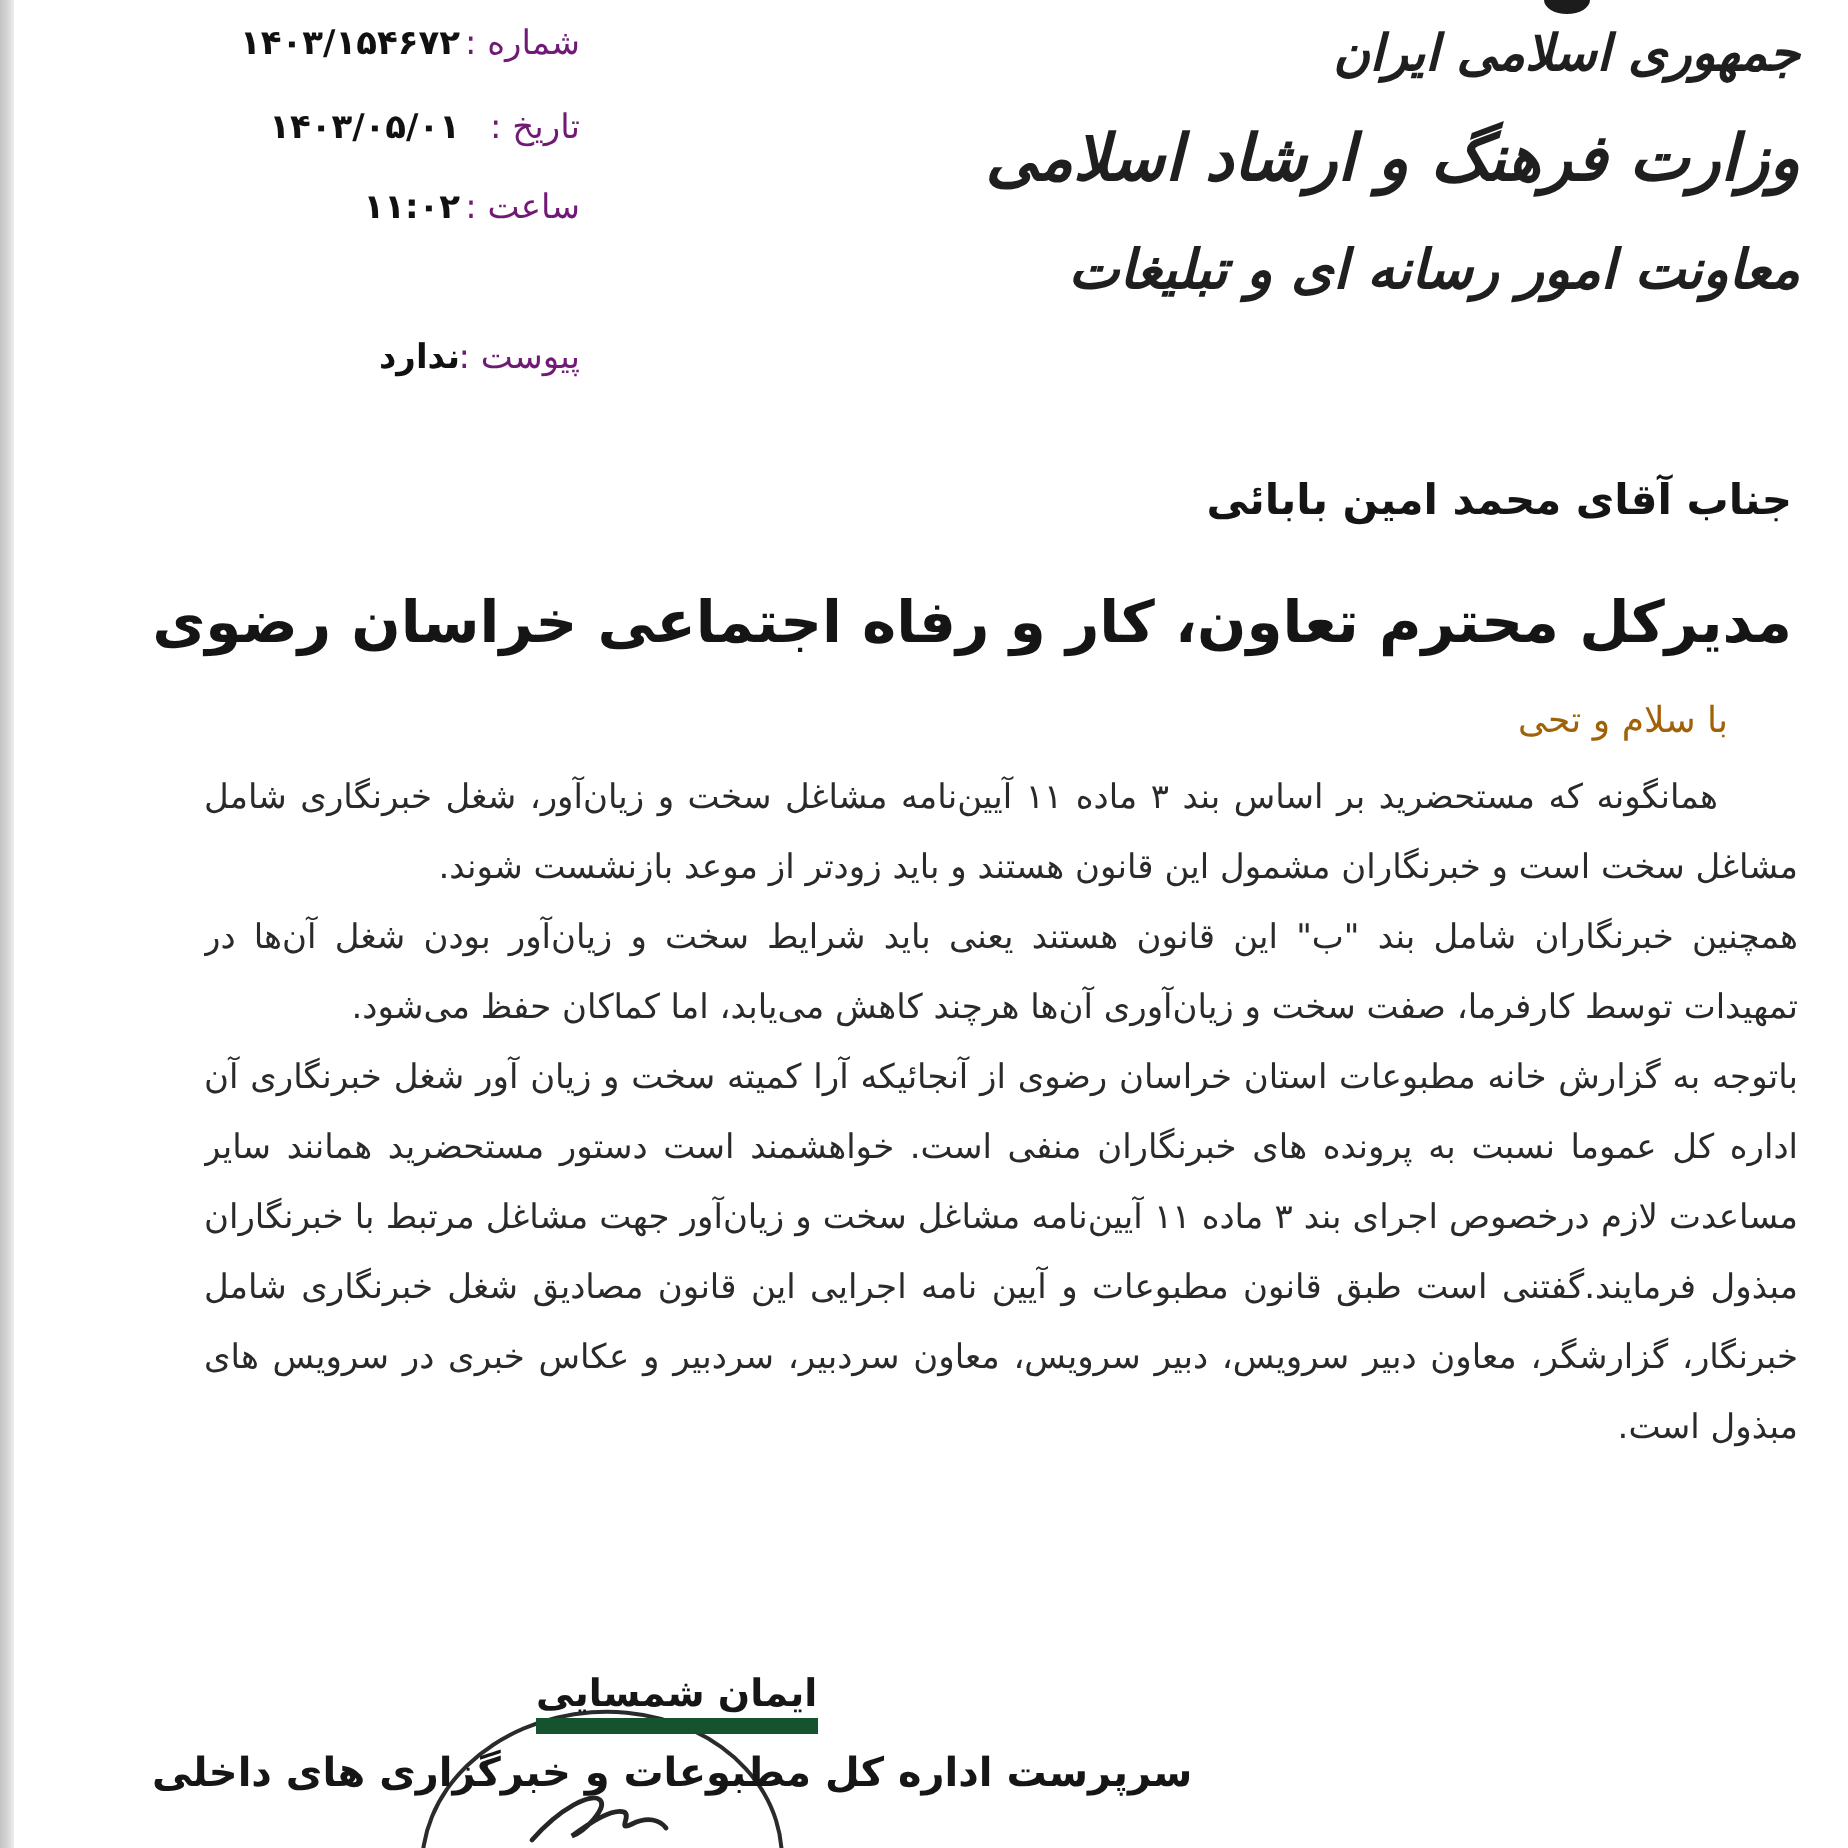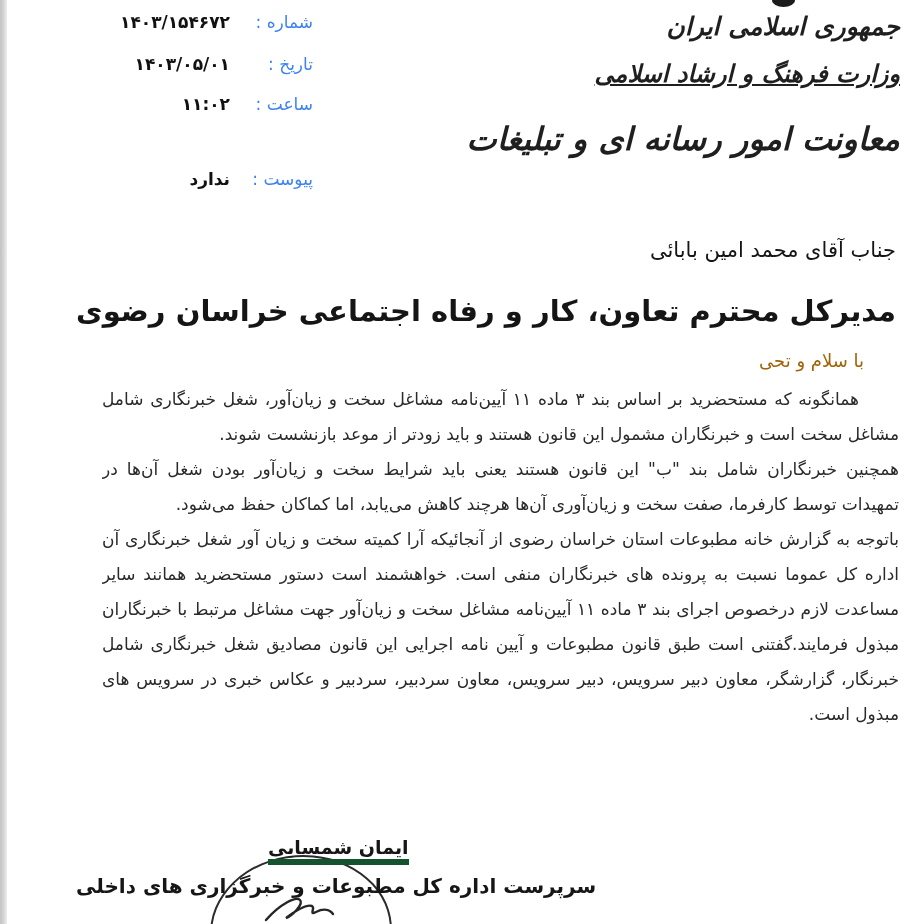--- a/index.html
+++ b/index.html
@@ -17,47 +17,47 @@
   }
   
   .emblem-frag{
     position:absolute;left:772px;top:-7px;width:23px;height:14px;
     background:#1c1c1c;border-radius:50%;
   }
   
   .letterhead{position:absolute;top:0;right:24px;width:320px;text-align:right;direction:rtl;}
   .lh-line{position:absolute;right:0;white-space:nowrap;font-style:italic;font-weight:bold;color:#1f1f1f;}
   .lh-1{top:12px;font-size:25px;}
-  .lh-2{top:60px;font-size:24px;text-decoration:underline;}
-  .lh-3{top:120px;font-size:32px;text-align:right;}
+  .lh-2{top:60px;font-size:32px;}
+  .lh-3{top:120px;font-size:27px;text-align:right;}
   
   .meta{position:absolute;left:0;top:0;width:924px;direction:rtl;}
-  .meta-label{position:absolute;right:611px;white-space:nowrap;font-size:17px;color:#3b82f6;}
+  .meta-label{position:absolute;right:634px;white-space:nowrap;font-size:17px;color:#701a75;}
   .meta-value{position:absolute;right:694px;white-space:nowrap;font-size:17px;font-weight:bold;color:#111;}
   .mr-0{top:12px;} .mr-1{top:54px;} .mr-2{top:94px;} .mr-3{top:134px;margin-top:35px;}
   
-  .recipient-name{position:absolute;right:28px;top:238px;font-size:21px;font-weight:normal;color:#151515;direction:rtl;white-space:nowrap;text-align:right;}
+  .recipient-name{position:absolute;right:28px;top:238px;font-size:21px;font-weight:bold;color:#151515;direction:rtl;white-space:nowrap;text-align:right;}
   .recipient-title{position:absolute;right:28px;top:294px;font-size:29px;font-weight:bold;color:#151515;direction:rtl;white-space:nowrap;}
   
   .greeting{position:absolute;right:60px;top:350px;font-size:18px;color:#a16207;direction:rtl;white-space:nowrap;}
   
   .body-text{
     position:absolute;left:102px;right:25px;top:382px;direction:rtl;
     font-size:17px;color:#2a2a2a;
   }
   .bline{
     height:35px;line-height:35px;white-space:nowrap;
     text-align:justify;text-align-last:justify;white-space:normal;overflow:hidden;
   }
   .bline.indent{padding-right:40px;}
   .bline.end{text-align-last:right;}
   
   .sig-name{
     position:absolute;left:268px;top:836px;font-size:19px;font-weight:bold;color:#161616;
-    direction:rtl;white-space:nowrap;border-bottom:6px solid #14532d;padding-bottom:1px;
+    direction:rtl;white-space:nowrap;border-bottom:8px solid #14532d;padding-bottom:1px;
   }
   .sig-title{position:absolute;left:76px;top:874px;font-size:20px;font-weight:bold;color:#161616;direction:rtl;white-space:nowrap;}
   .sig-ellipse{
     position:absolute;left:210px;top:855px;width:178px;height:148px;
     border:2px solid #2b2b2b;border-radius:50%;transform:rotate(-4deg);
     background:transparent;
   }
   .sig-squiggle{position:absolute;left:262px;top:894px;}
 </style>
 </head>

